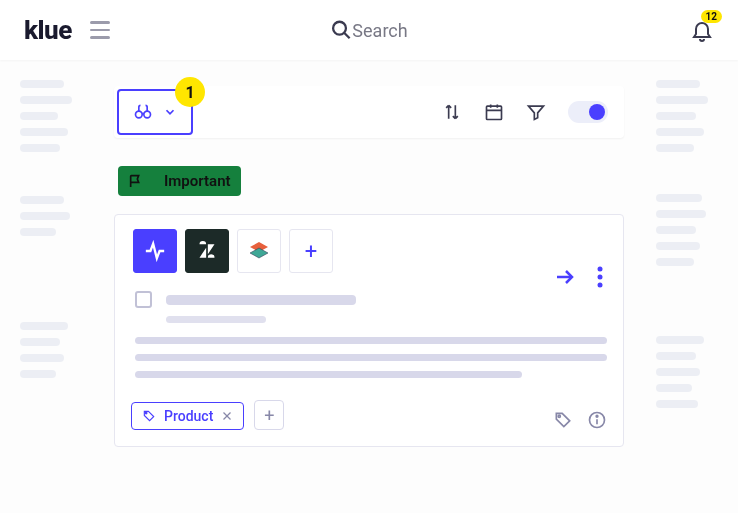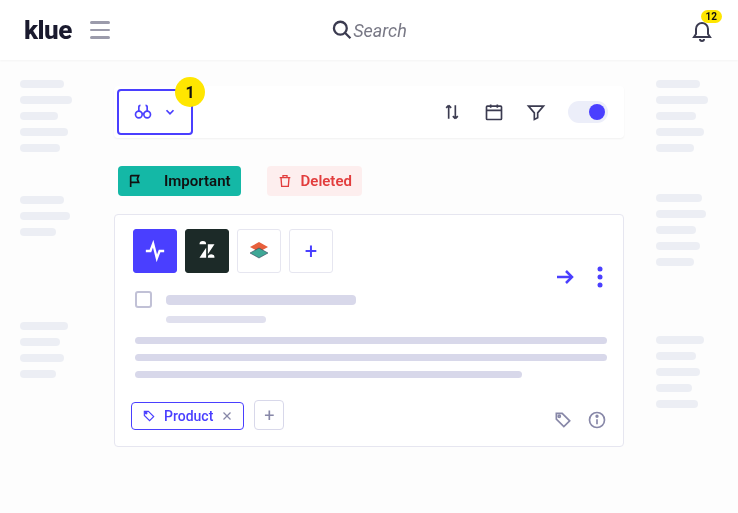--- a/index.html
+++ b/index.html
@@ -40,21 +40,20 @@
     width: 20px; height: 2.5px; background: #9b9bab; border-radius: 2px;
   }
   .search-wrap {
     position: absolute;
     left: 50%;
     transform: translateX(-50%);
     display: flex;
     align-items: center;
     color: #787885;
     font-size: 18px;
-    font-style: italic;
   }
   .search-wrap svg { width: 22px; height: 22px; }
   .bell-wrap {
     margin-left: auto;
     position: relative;
   }
   .bell-wrap svg { width: 24px; height: 24px; }
   .bell-badge {
     position: absolute;
     top: -8px; right: -8px;
@@ -163,21 +162,21 @@
   .filter-tab {
     display: flex;
     align-items: center;
     gap: 8px;
     font-size: 15px;
     font-weight: 600;
     padding: 6px 10px;
     border-radius: 4px;
   }
   .filter-tab.active {
-    background: #14b8a6;
+    background: #15803d;
     color: #111;
     gap: 20px;
   }
   .filter-tab.interesting { color: #0aa54a; }
   .filter-tab.archive { color: #4a3fff; }
   .filter-tab.deleted { color: #e23d3d; background: #fdeeee; }
 
   
   .card {
     margin-top: 18px;
@@ -372,26 +371,20 @@
     </div>
   </div>
 
   <div class="filters">
     <div class="filter-tab active">
       <svg width="16" height="16" viewBox="0 0 24 24" fill="none" stroke="#111" stroke-width="2.5">
           <path d="M4 21V5a1 1 0 011-1h11l-2 5 2 5H5"></path>
         </svg>
       <span>Important</span>
     </div>
-    <div class="filter-tab deleted">
-      <svg width="16" height="16" viewBox="0 0 24 24" fill="none" stroke="#e23d3d" stroke-width="2">
-          <path d="M4 7h16M9 7V4h6v3M6 7l1 13h10l1-13"></path>
-        </svg>
-      <span>Deleted</span>
-    </div>
   </div>
 
   <div class="card">
     <div class="card-apps">
       <div class="app-tile primary">
         <svg width="22" height="22" viewBox="0 0 24 24" fill="none" stroke="#fff" stroke-width="2.5">
             <polyline points="2 12 7 12 10 4 14 20 17 12 22 12"></polyline>
           </svg>
       </div>
       <div class="app-tile dark">

